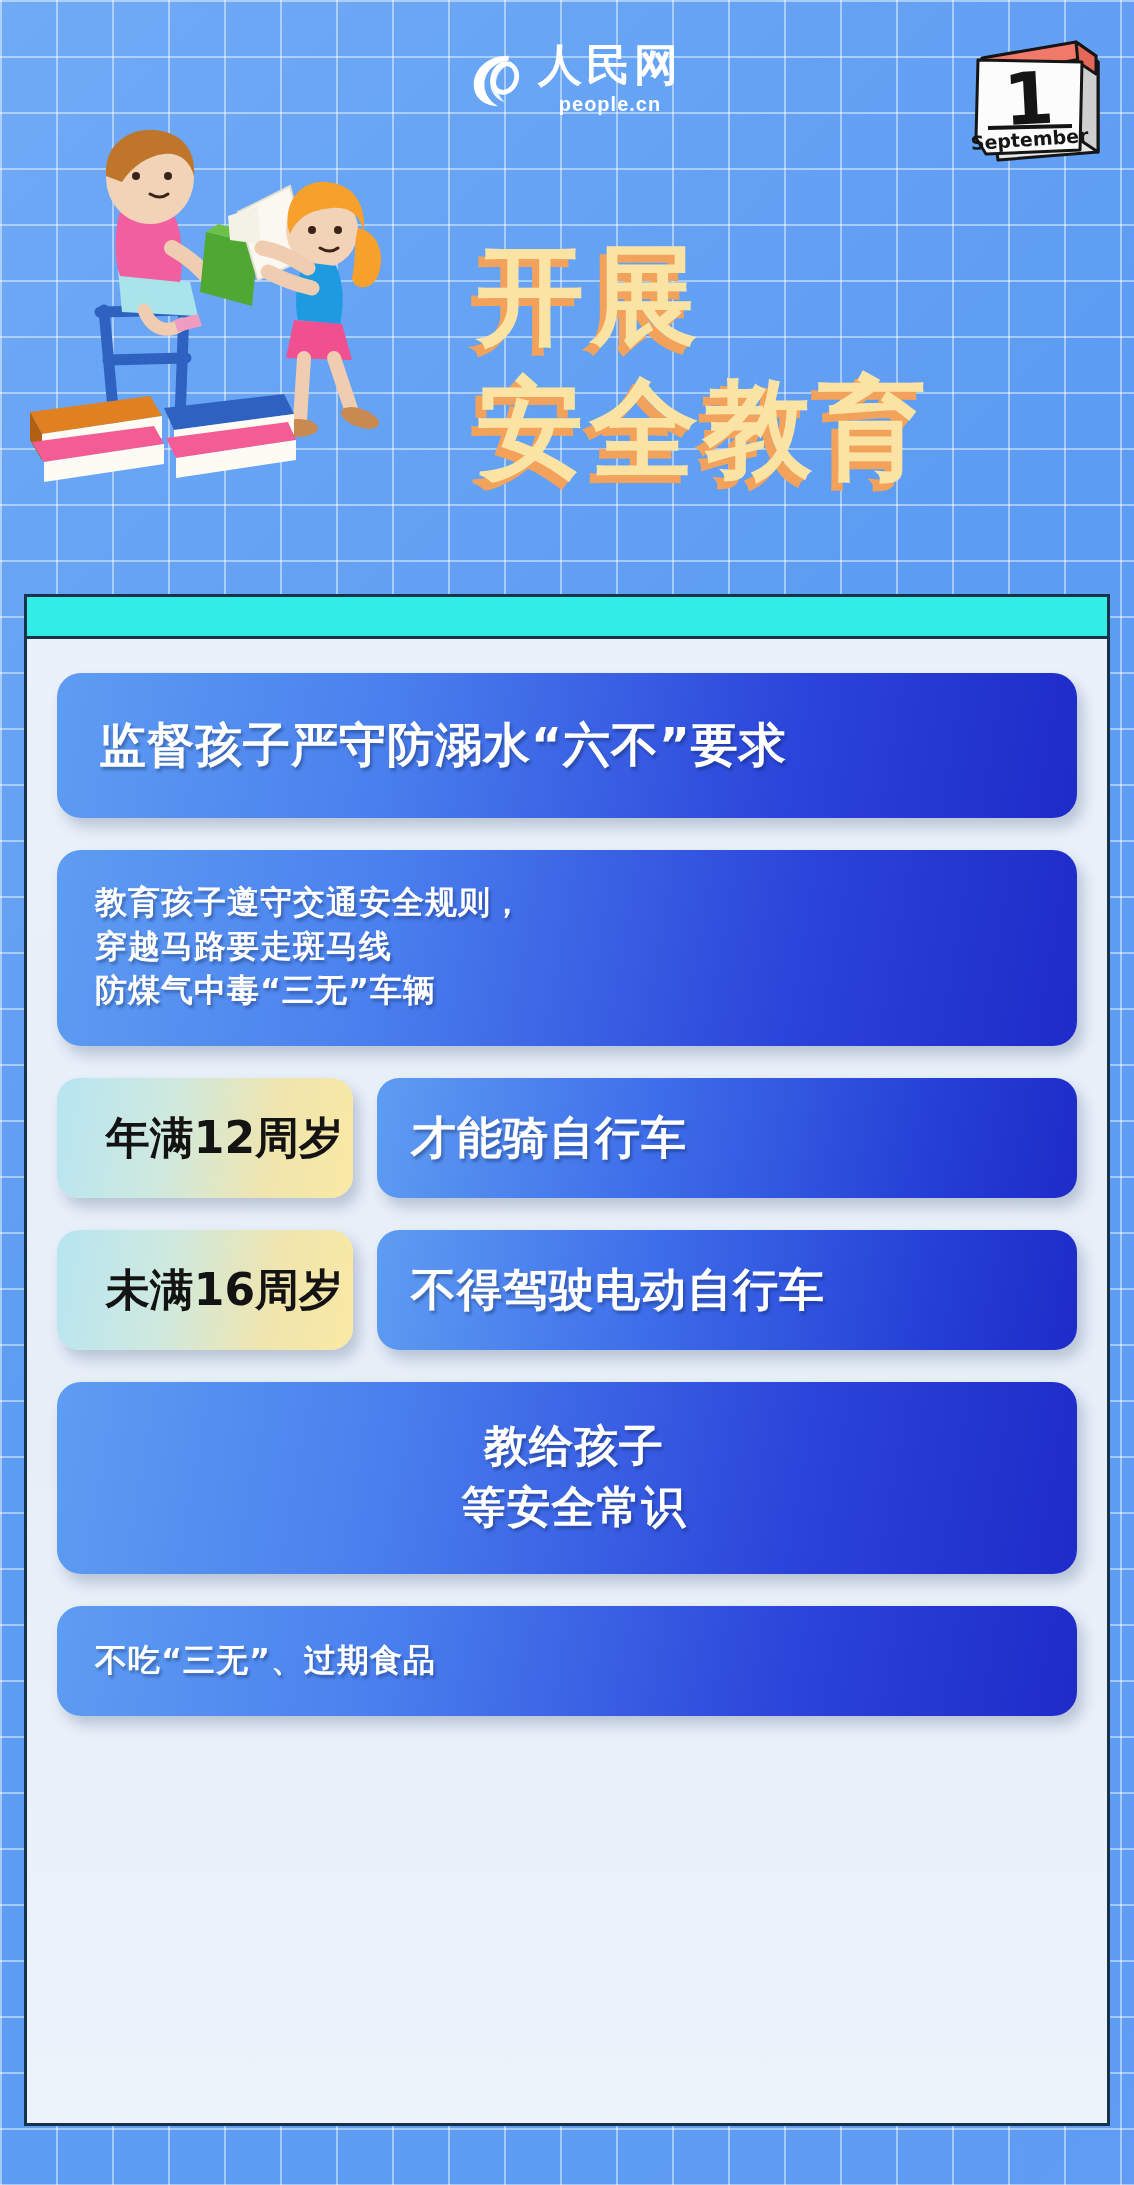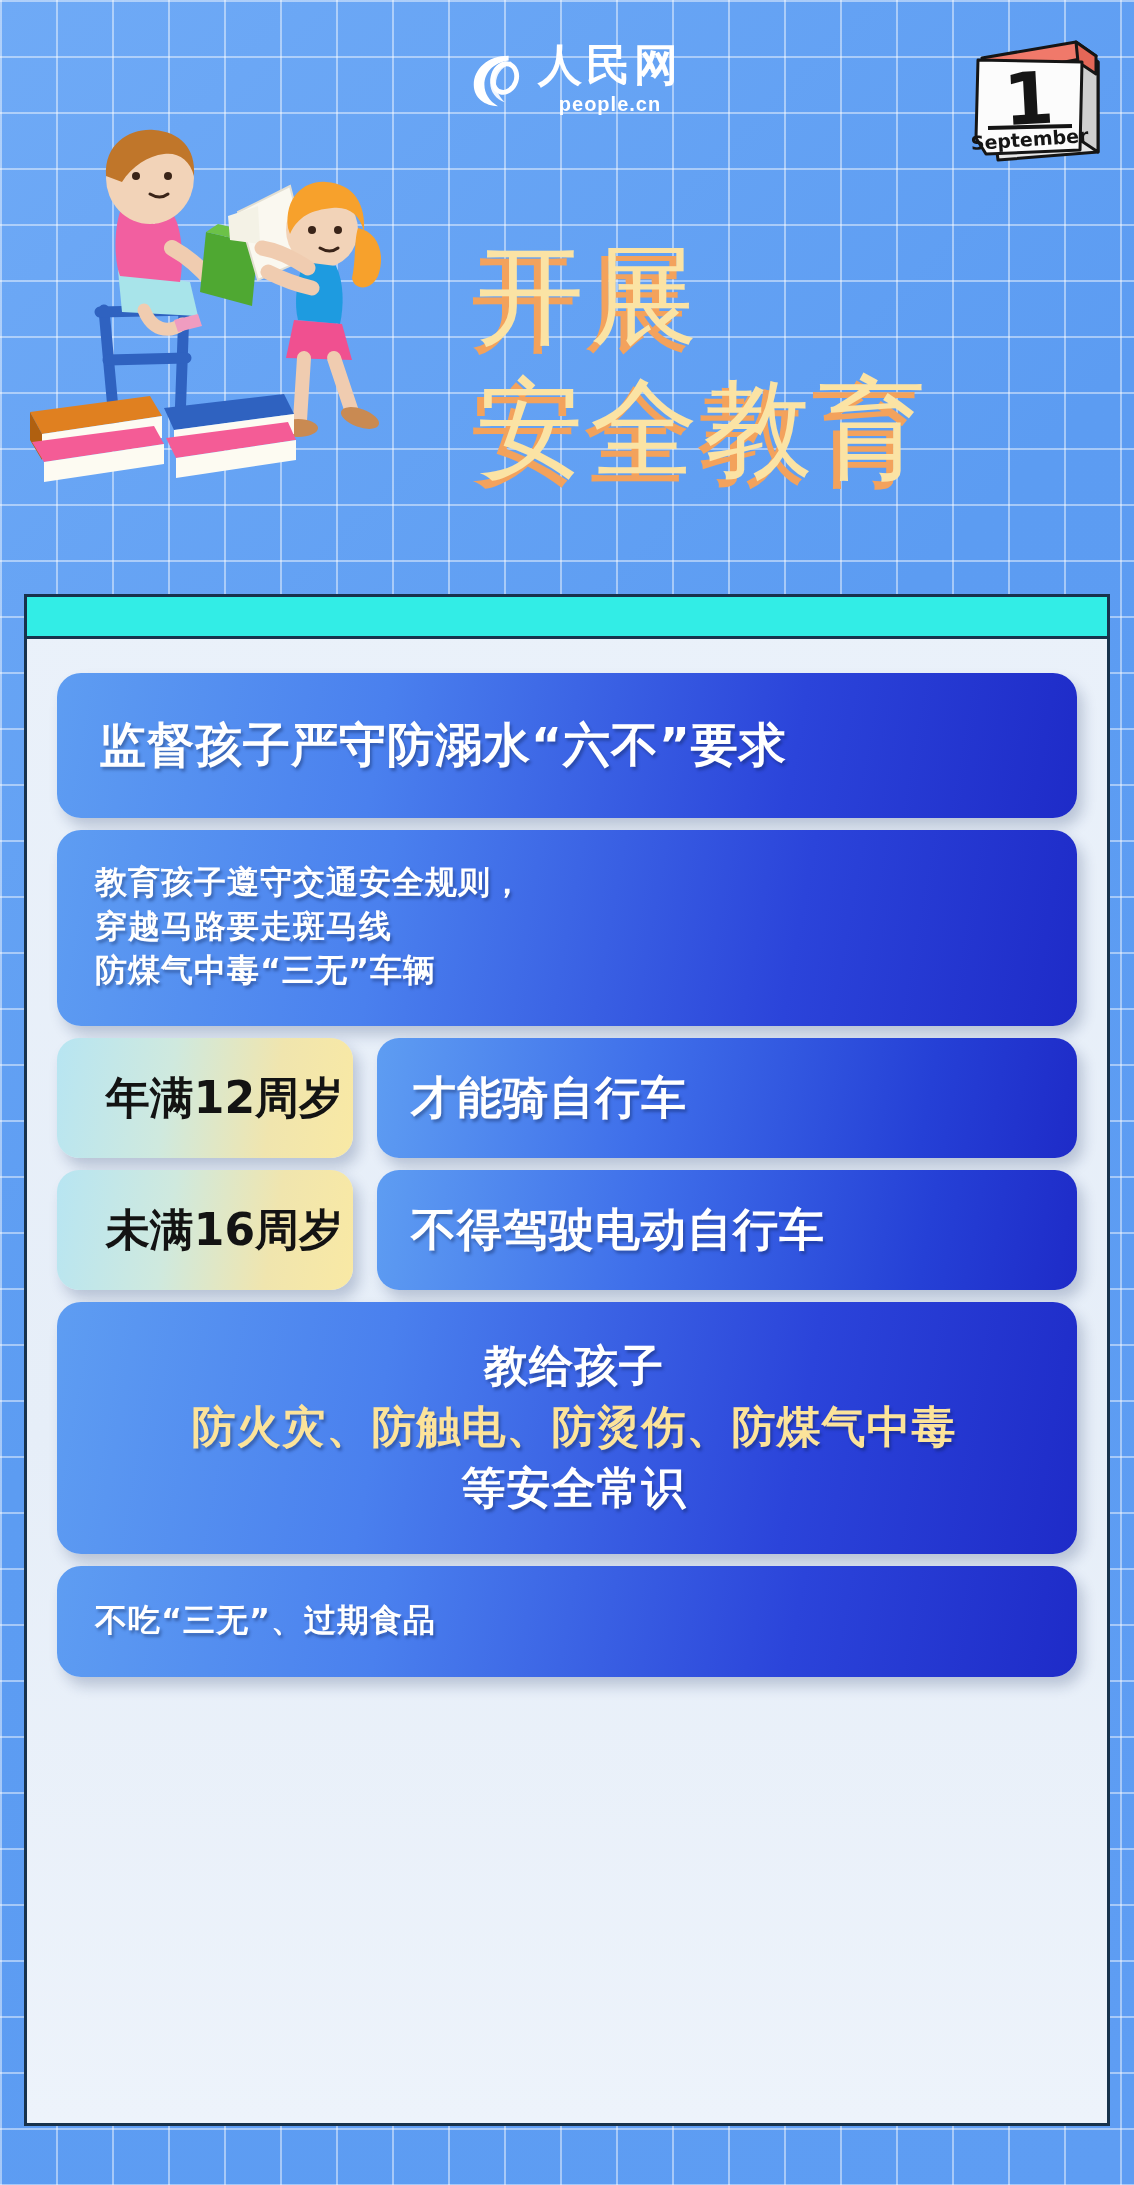--- a/index.html
+++ b/index.html
@@ -38,21 +38,21 @@
 
   
   .illustration { position:absolute; left:22px; top:120px; width:400px; height:380px; }
 
   
   .poster-title {
     position:absolute; left:476px; top:232px; width:620px;
   }
   .poster-title .line {
     font-family:"DejaVu Sans", sans-serif;
-    font-weight:normal;
+    font-weight:bold;
     font-size:108px;
     line-height:1.18;
     color:#FBE3A4;
     text-shadow:-7px 8px 0 #F3A25C;
     letter-spacing:6px;
     white-space:nowrap;
   }
   .poster-title .line2 { margin-top:6px; }
 
   
@@ -64,21 +64,21 @@
     border:3px solid #17324C;
     background:linear-gradient(180deg,#EAF1FA 0%, #E6EEF8 55%, #EDF3FB 100%);
   }
   .panel-topbar {
     height:42px;
     background:#32EDE6;
     border-bottom:3px solid #17324C;
   }
   .panel-body {
     padding:34px 30px 30px 30px;
-    display:flex; flex-direction:column; gap:12px;
+    display:flex; flex-direction:column; gap:32px;
   }
 
   .card {
     border-radius:24px;
     background:linear-gradient(100deg,#5E9DF2 0%, #4A80EE 32%, #2B44DA 72%, #1E2BC8 100%);
     box-shadow:6px 9px 14px rgba(20,40,90,0.22);
     padding:30px 34px;
     color:#ffffff;
   }
   .card .ctext {
@@ -261,21 +261,20 @@
       <div class="pill-left">
         <span class="ptext">未满16周岁</span>
       </div>
       <div class="pill-right">
         <span class="ptext">不得驾驶电动自行车</span>
       </div>
     </div>
 
     <div class="card card-5">
       <div class="ctext">教给孩子</div>
-      <div class="ctext highlight">防火灾、防触电、防烫伤、防煤气中毒</div>
       <div class="ctext">等安全常识</div>
     </div>
 
     <div class="card card-6">
       <div class="ctext">不吃“三无”、过期食品</div>
     </div>
 
   </div>
 </div>
 

